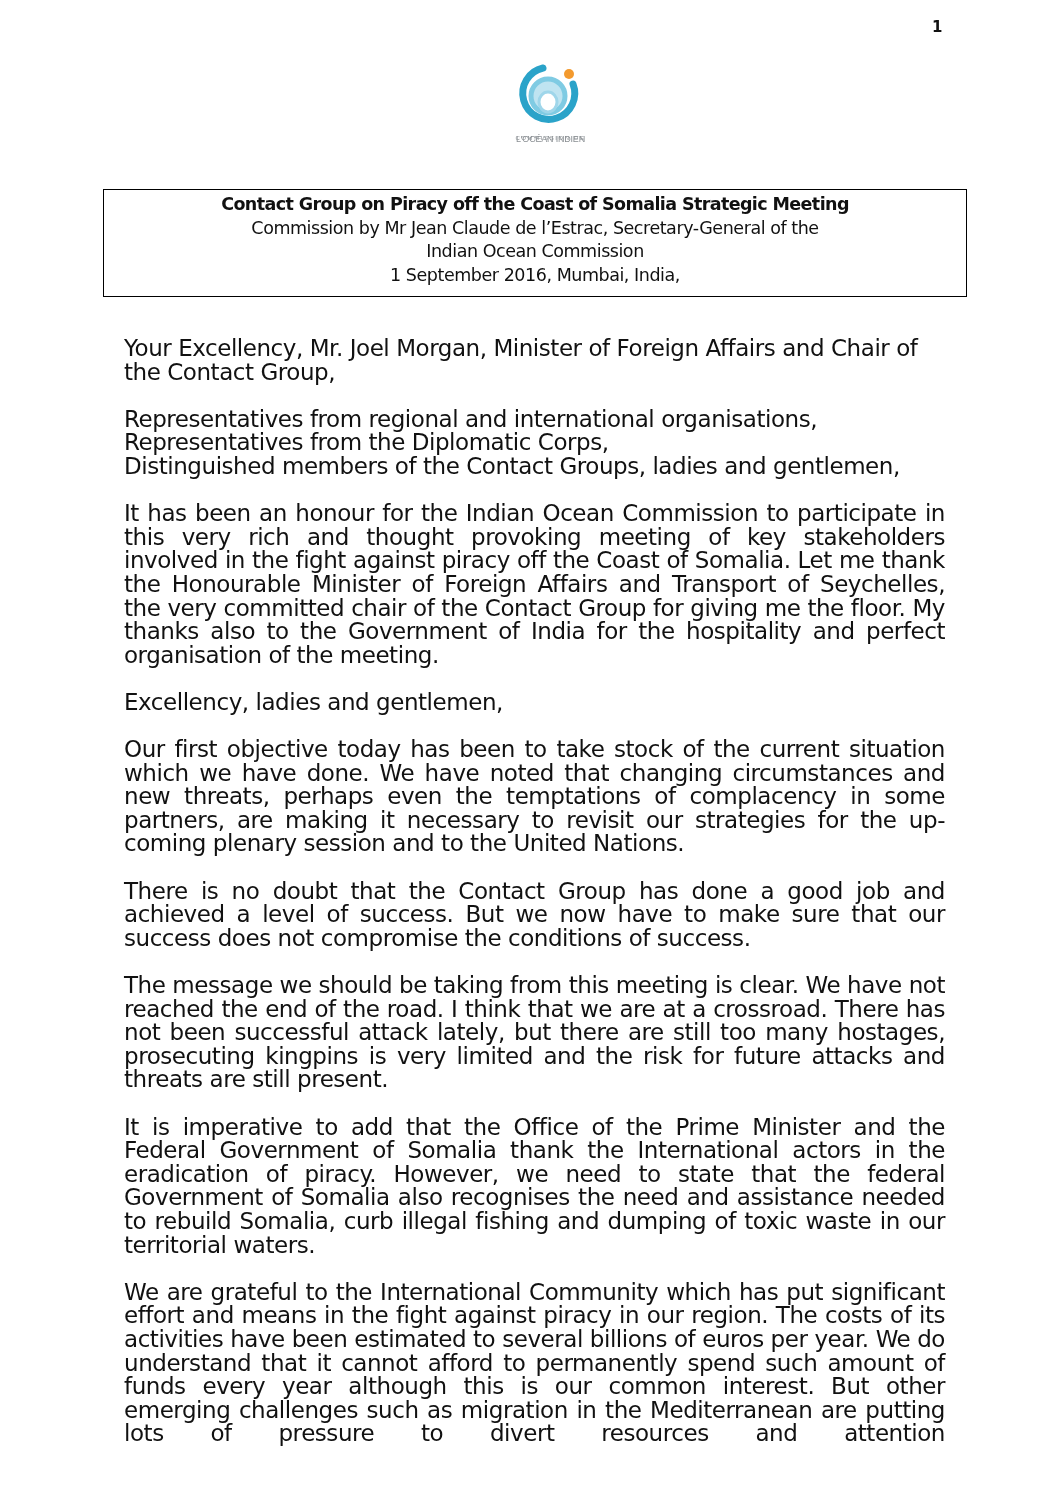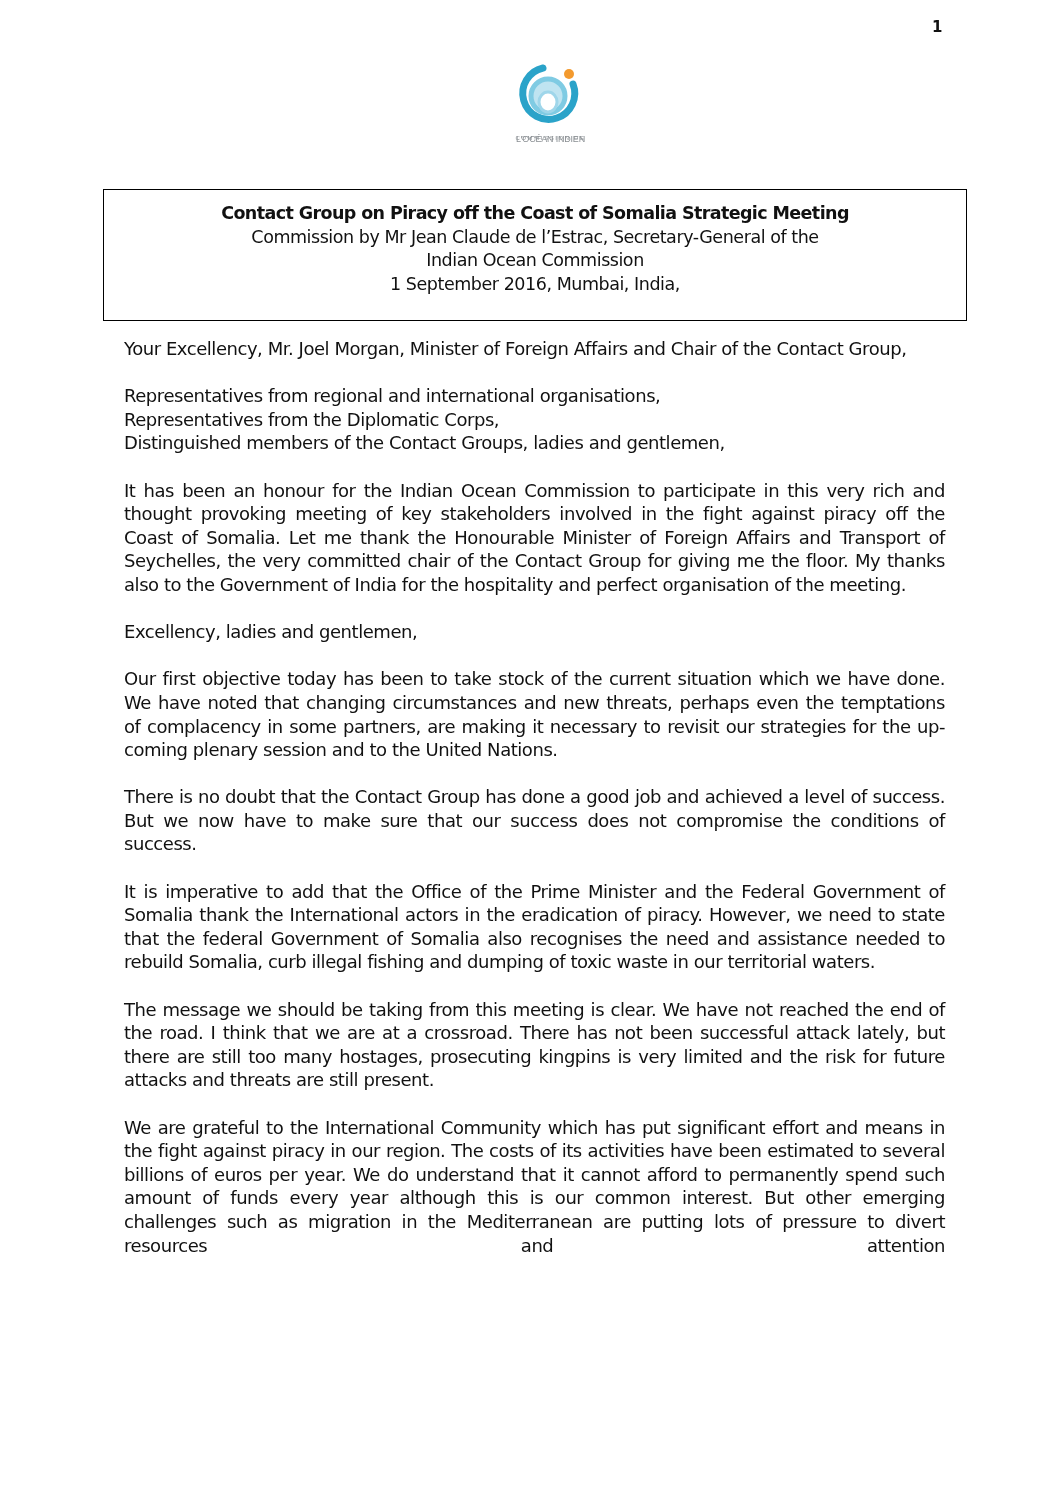--- a/index.html
+++ b/index.html
@@ -46,39 +46,39 @@
     .logo-line2 {
       top: 76px;
       font-size: 9px;
       letter-spacing: -0.2px;
     }
     .header-box {
       position: absolute;
       top: 189px;
       left: 103px;
       width: 864px;
-      height: 132px;
+      height: 108px;
       border: 1.5px solid #000;
       text-align: center;
       font-size: 17.5px;
       line-height: 23.5px;
-      padding-top: 12px;
+      padding-top: 3px;
       box-sizing: border-box;
       letter-spacing: -0.45px;
     }
     .header-box .title {
       font-weight: bold;
       letter-spacing: -0.6px;
     }
     .body-text {
       position: absolute;
       top: 337px;
       left: 124px;
       width: 821px;
-      font-size: 18px;
+      font-size: 23px;
       line-height: 23.6px;
       letter-spacing: -0.45px;
     }
     .para {
       margin: 0 0 23.6px 0;
       text-align: justify;
     }
     .para.left { text-align: left; }
     .para.last { text-align-last: justify; }
     .line { display: block; }
@@ -116,16 +116,16 @@
   <p class="para left">
     <span class="line">Representatives from regional and international organisations,</span>
     <span class="line">Representatives from the Diplomatic Corps,</span>
     <span class="line">Distinguished members of the Contact Groups, ladies and gentlemen,</span>
   </p>
 
   <p class="para">It has been an honour for the Indian Ocean Commission to participate in this very rich and thought provoking meeting of key stakeholders involved in the fight against piracy off the Coast of Somalia. Let me thank the Honourable Minister of Foreign Affairs and Transport of Seychelles, the very committed chair of the Contact Group for giving me the floor. My thanks also to the Government of India for the hospitality and perfect organisation of the meeting.</p>
   <p class="para left">Excellency, ladies and gentlemen,</p>
   <p class="para">Our first objective today has been to take stock of the current situation which we have done. We have noted that changing circumstances and new threats, perhaps even the temptations of complacency in some partners, are making it necessary to revisit our strategies for the up-coming plenary session and to the United Nations.</p>
   <p class="para">There is no doubt that the Contact Group has done a good job and achieved a level of success. But we now have to make sure that our success does not compromise the conditions of success.</p>
+  <p class="para">The message we should be taking from this meeting is clear. We have not reached the end of the road. I think that we are at a crossroad. There has not been successful attack lately, but there are still too many hostages, prosecuting kingpins is very limited and the risk for future attacks and threats are still present.</p>
   <p class="para">It is imperative to add that the Office of the Prime Minister and the Federal Government of Somalia thank the International actors in the eradication of piracy. However, we need to state that the federal Government of Somalia also recognises the need and assistance needed to rebuild Somalia, curb illegal fishing and dumping of toxic waste in our territorial waters.</p>
-  <p class="para">The message we should be taking from this meeting is clear. We have not reached the end of the road. I think that we are at a crossroad. There has not been successful attack lately, but there are still too many hostages, prosecuting kingpins is very limited and the risk for future attacks and threats are still present.</p>
   <p class="para last">We are grateful to the International Community which has put significant effort and means in the fight against piracy in our region. The costs of its activities have been estimated to several billions of euros per year. We do understand that it cannot afford to permanently spend such amount of funds every year although this is our common interest. But other emerging challenges such as migration in the Mediterranean are putting lots of pressure to divert resources and attention</p>
 </div>
 
 </body></html>

